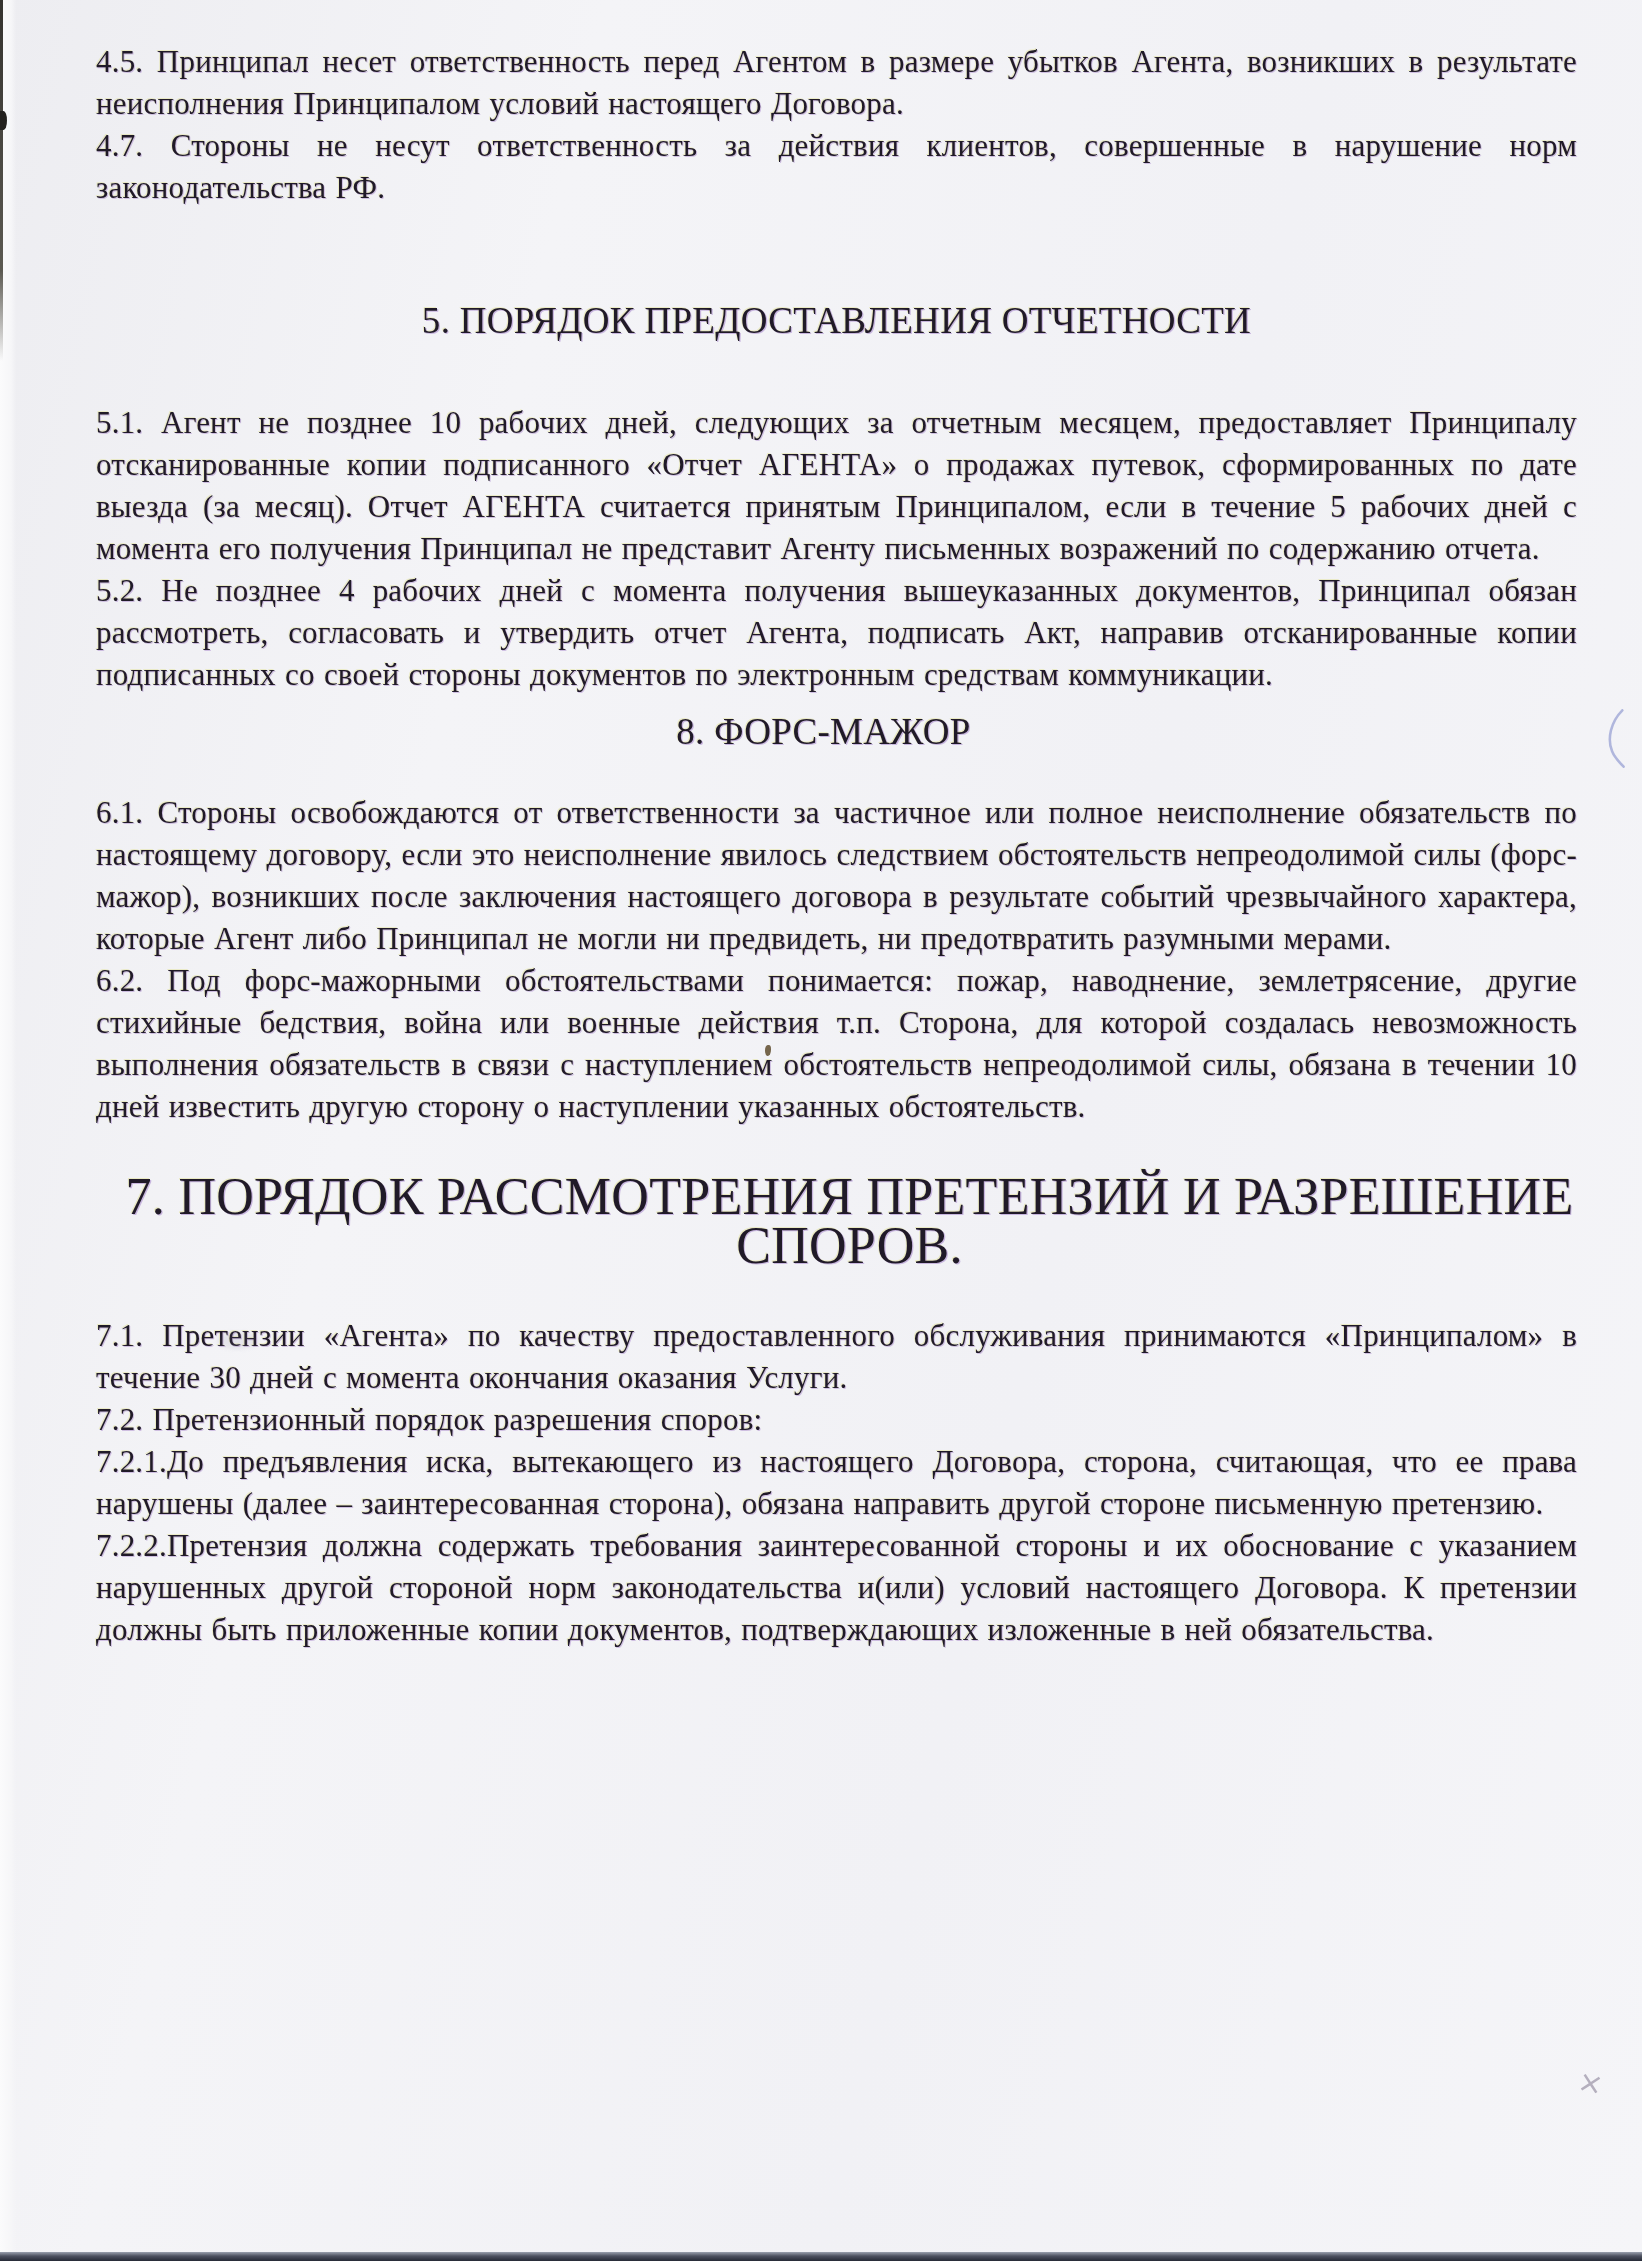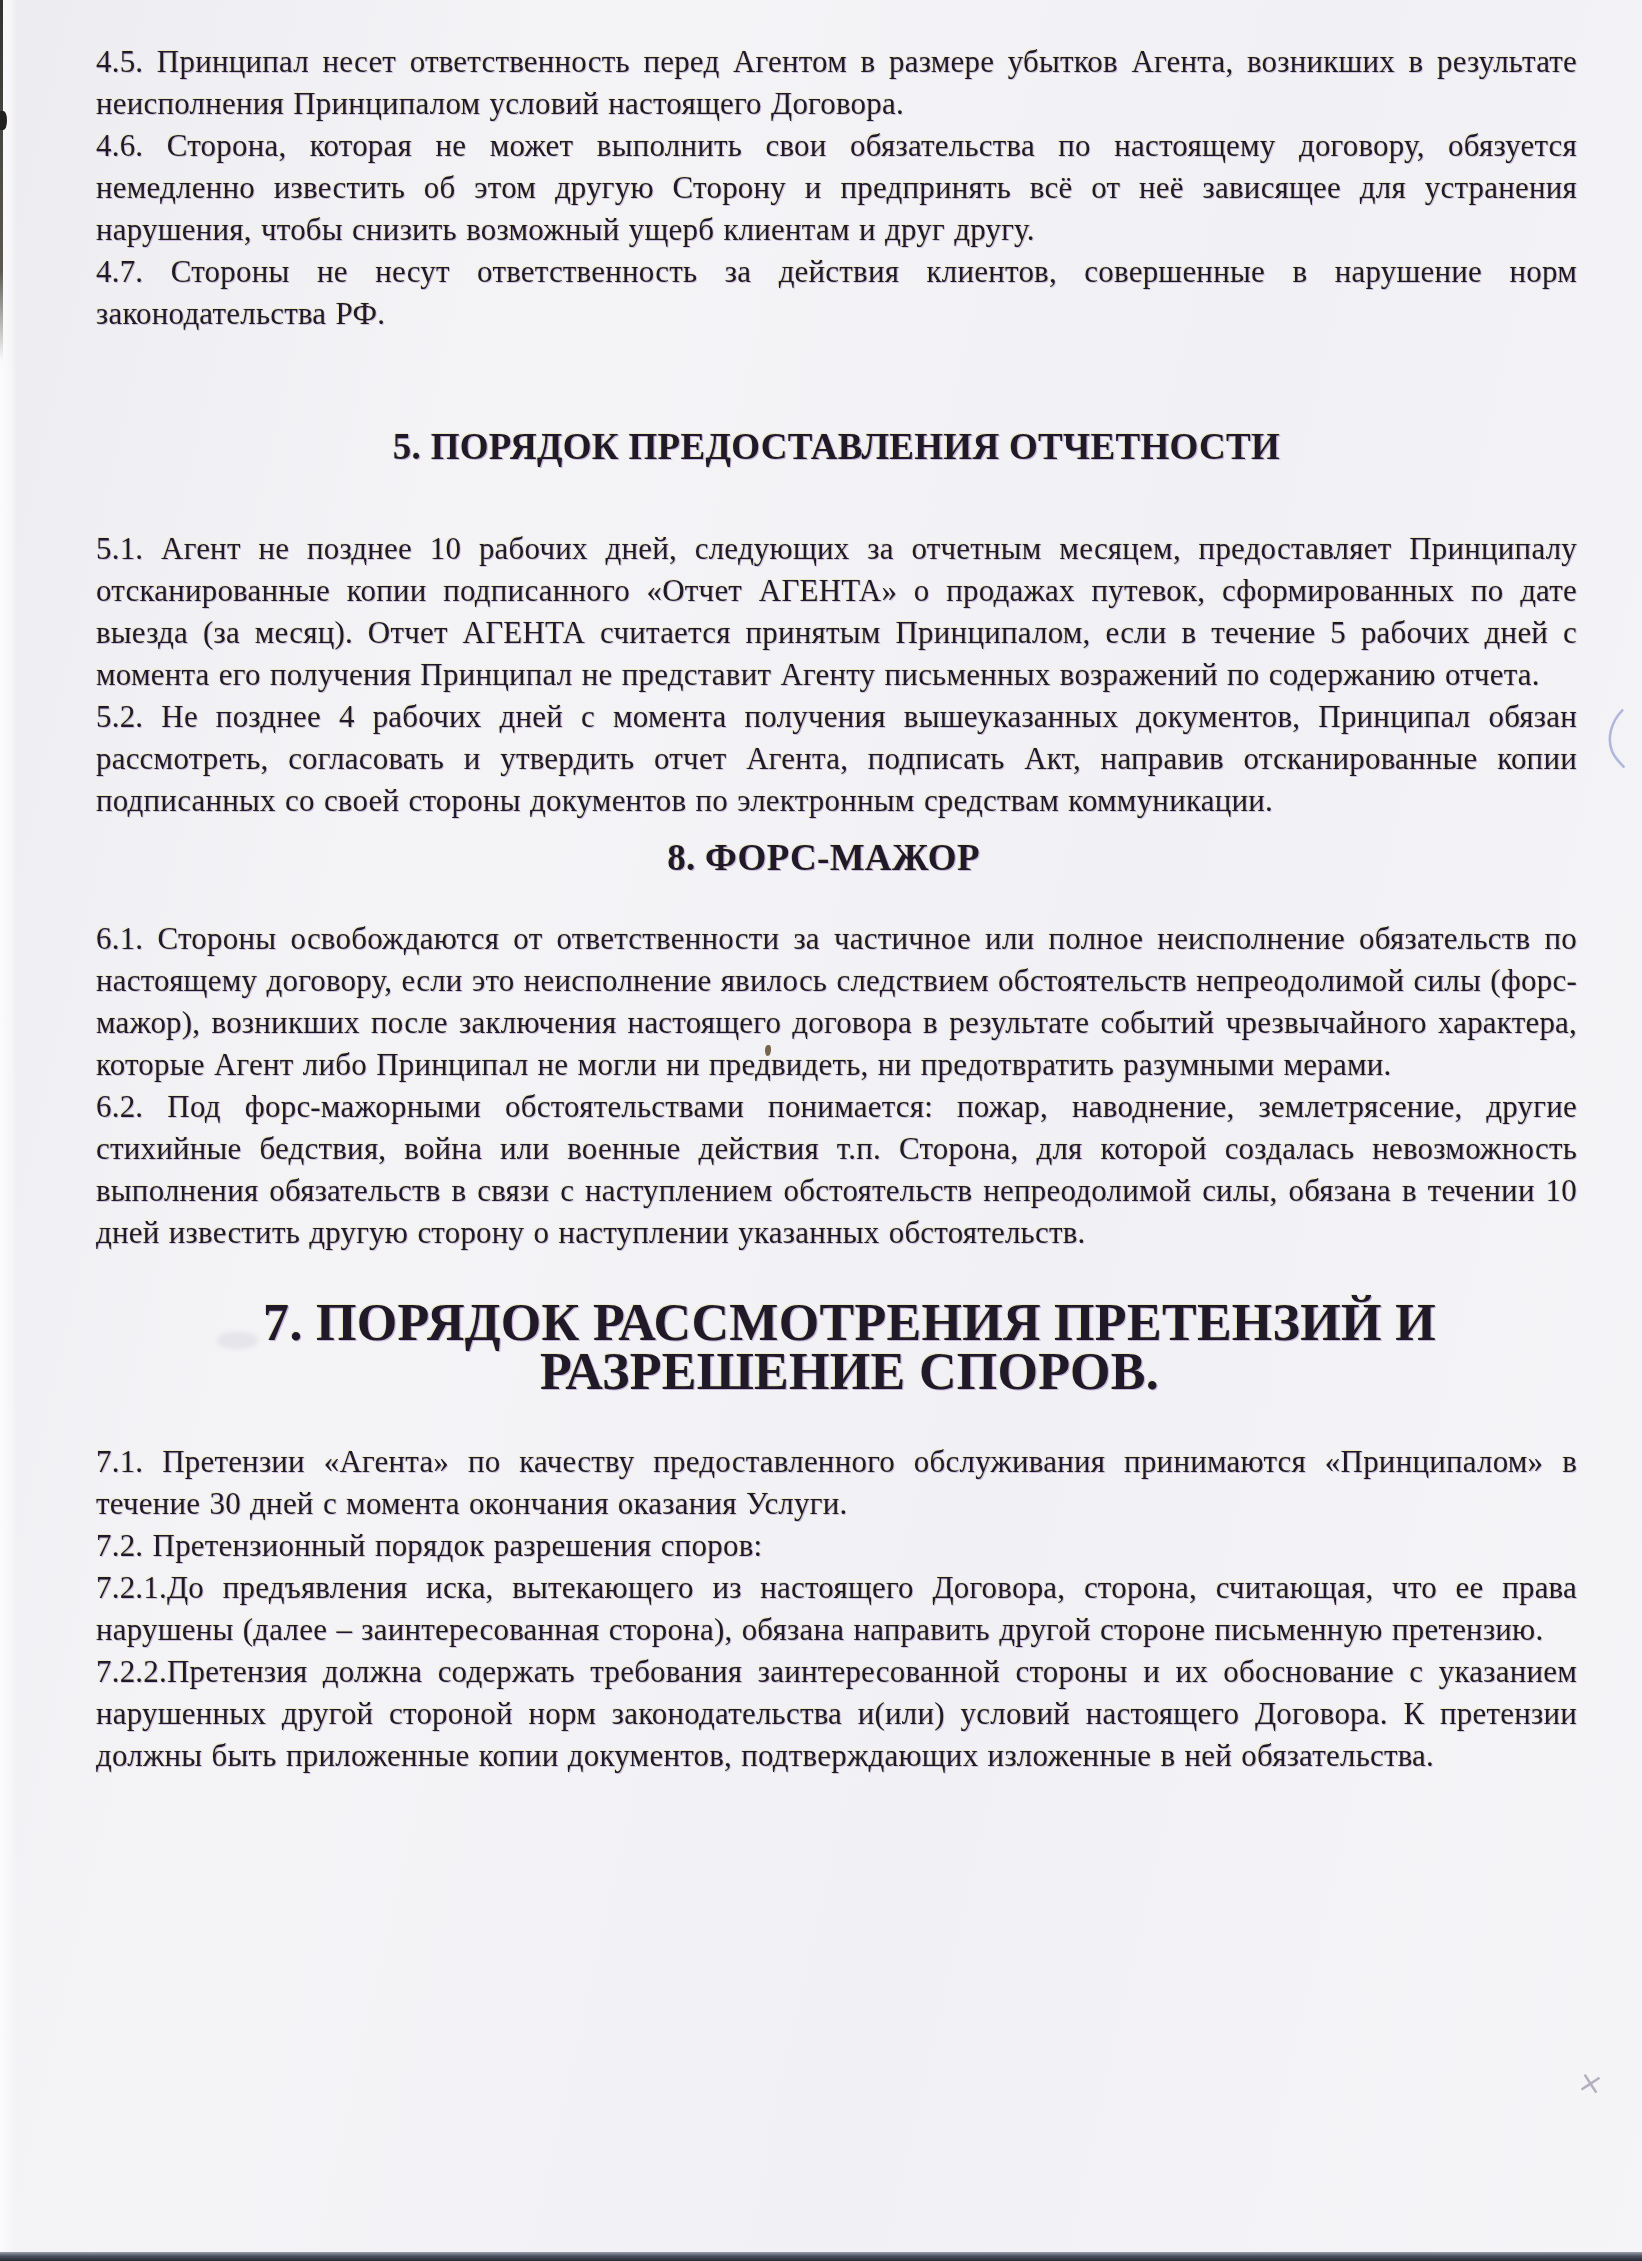--- a/index.html
+++ b/index.html
@@ -84,36 +84,35 @@
     font-size: 31px;
     line-height: 42px;
     text-align: justify;
     letter-spacing: 0.2px;
     word-spacing: 1.3px;
     text-shadow: 1px 1.2px 0 rgba(104,44,168,0.26), -1px -0.8px 0 rgba(214,214,80,0.28);
   }
   .heading {
     margin: 0;
     text-align: center;
-    font-weight: bold;
+    font-weight: normal;
     letter-spacing: 0.3px;
     text-shadow: 1.2px 1.3px 0 rgba(104,44,168,0.30), -1px -0.8px 0 rgba(214,214,80,0.30);
   }
   .heading-5 { font-size: 37px; line-height: 46px; margin: 89px 0 58px 0; }
   .heading-6 { font-size: 37px; line-height: 46px; margin: 13px 26px 37px 0; }
   .heading-7 { font-size: 52px; line-height: 49px; margin: 44px 0 45px 26px; }
 </style>
 </head>
 <body>
 
 <div class="scan">
 
   <div class="page-content">
     <p class="clause">4.5. Принципал несет ответственность перед Агентом в размере убытков Агента, возникших в результате неисполнения Принципалом условий настоящего Договора.</p>
-    <p class="clause">4.6. Сторона, которая не может выполнить свои обязательства по настоящему договору, обязуется немедленно известить об этом другую Сторону и предпринять всё от неё зависящее для устранения нарушения, чтобы снизить возможный ущерб клиентам и друг другу.</p>
     <p class="clause">4.7. Стороны не несут ответственность за действия клиентов, совершенные в нарушение норм законодательства РФ.</p>
 
     <h2 class="heading heading-5">5. ПОРЯДОК ПРЕДОСТАВЛЕНИЯ ОТЧЕТНОСТИ</h2>
 
     <p class="clause">5.1. Агент не позднее 10 рабочих дней, следующих за отчетным месяцем, предоставляет Принципалу отсканированные копии подписанного «Отчет АГЕНТА» о продажах путевок, сформированных по дате выезда (за месяц). Отчет АГЕНТА считается принятым Принципалом, если в течение 5 рабочих дней с момента его получения Принципал не представит Агенту письменных возражений по содержанию отчета.</p>
     <p class="clause">5.2. Не позднее 4 рабочих дней с момента получения вышеуказанных документов, Принципал обязан рассмотреть, согласовать и утвердить отчет Агента, подписать Акт, направив отсканированные копии подписанных со своей стороны документов по электронным средствам коммуникации.</p>
 
     <h2 class="heading heading-6">8. ФОРС-МАЖОР</h2>
 
     <p class="clause">6.1. Стороны освобождаются от ответственности за частичное или полное неисполнение обязательств по настоящему договору, если это неисполнение явилось следствием обстоятельств непреодолимой силы (форс-мажор), возникших после заключения настоящего договора в результате событий чрезвычайного характера, которые Агент либо Принципал не могли ни предвидеть, ни предотвратить разумными мерами.</p>

